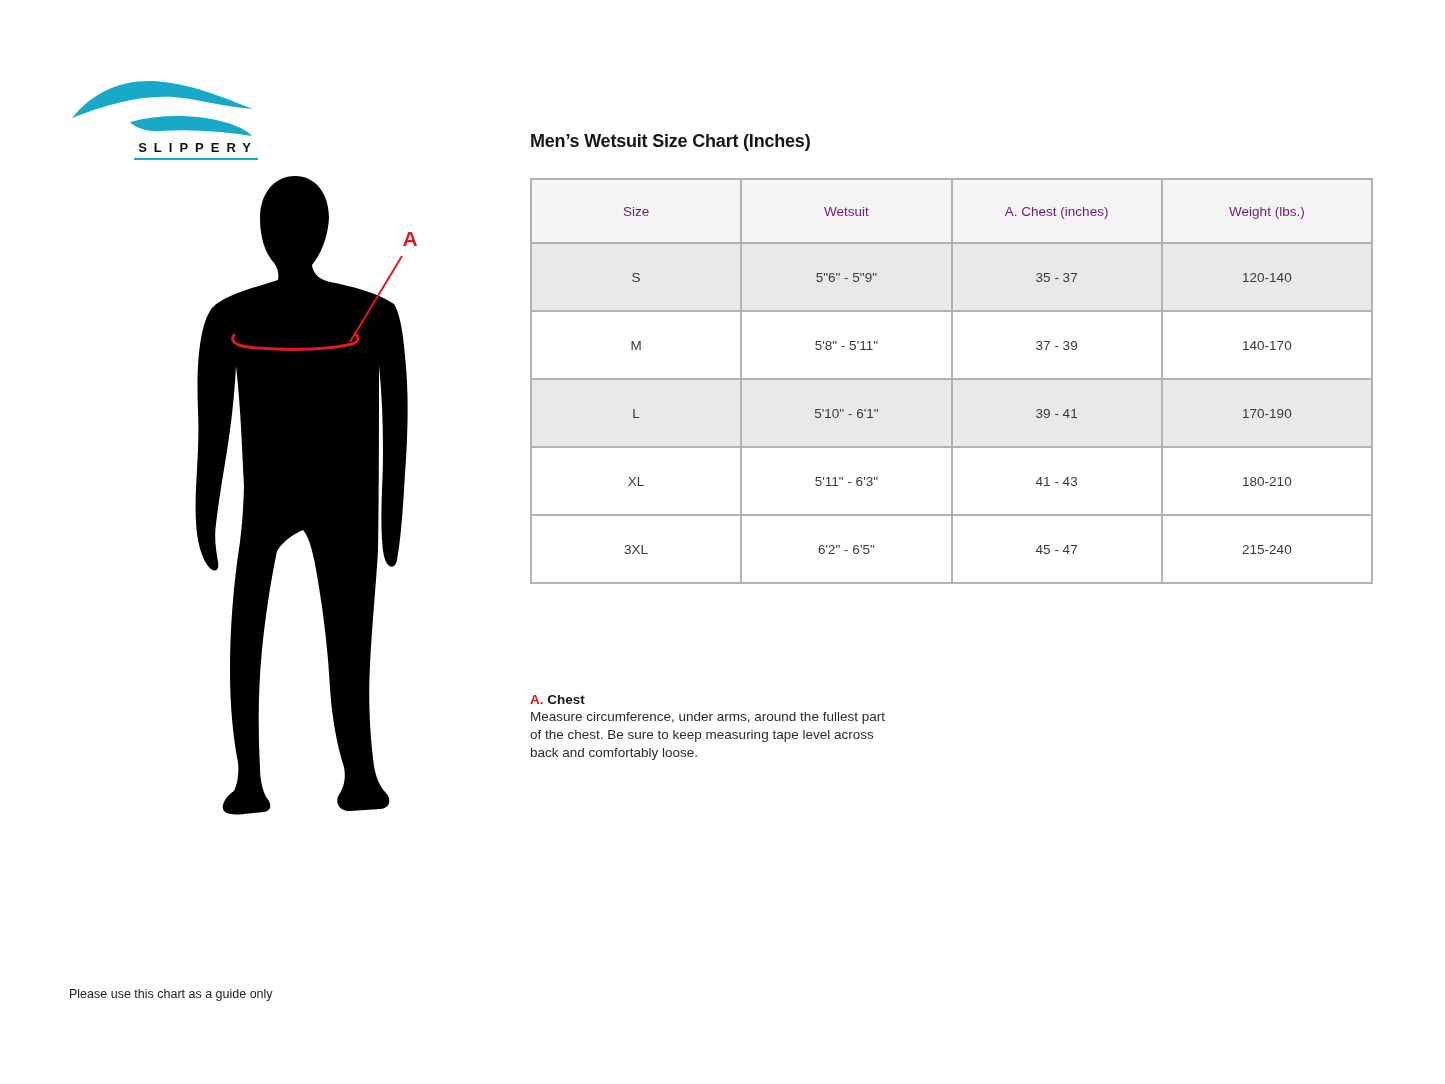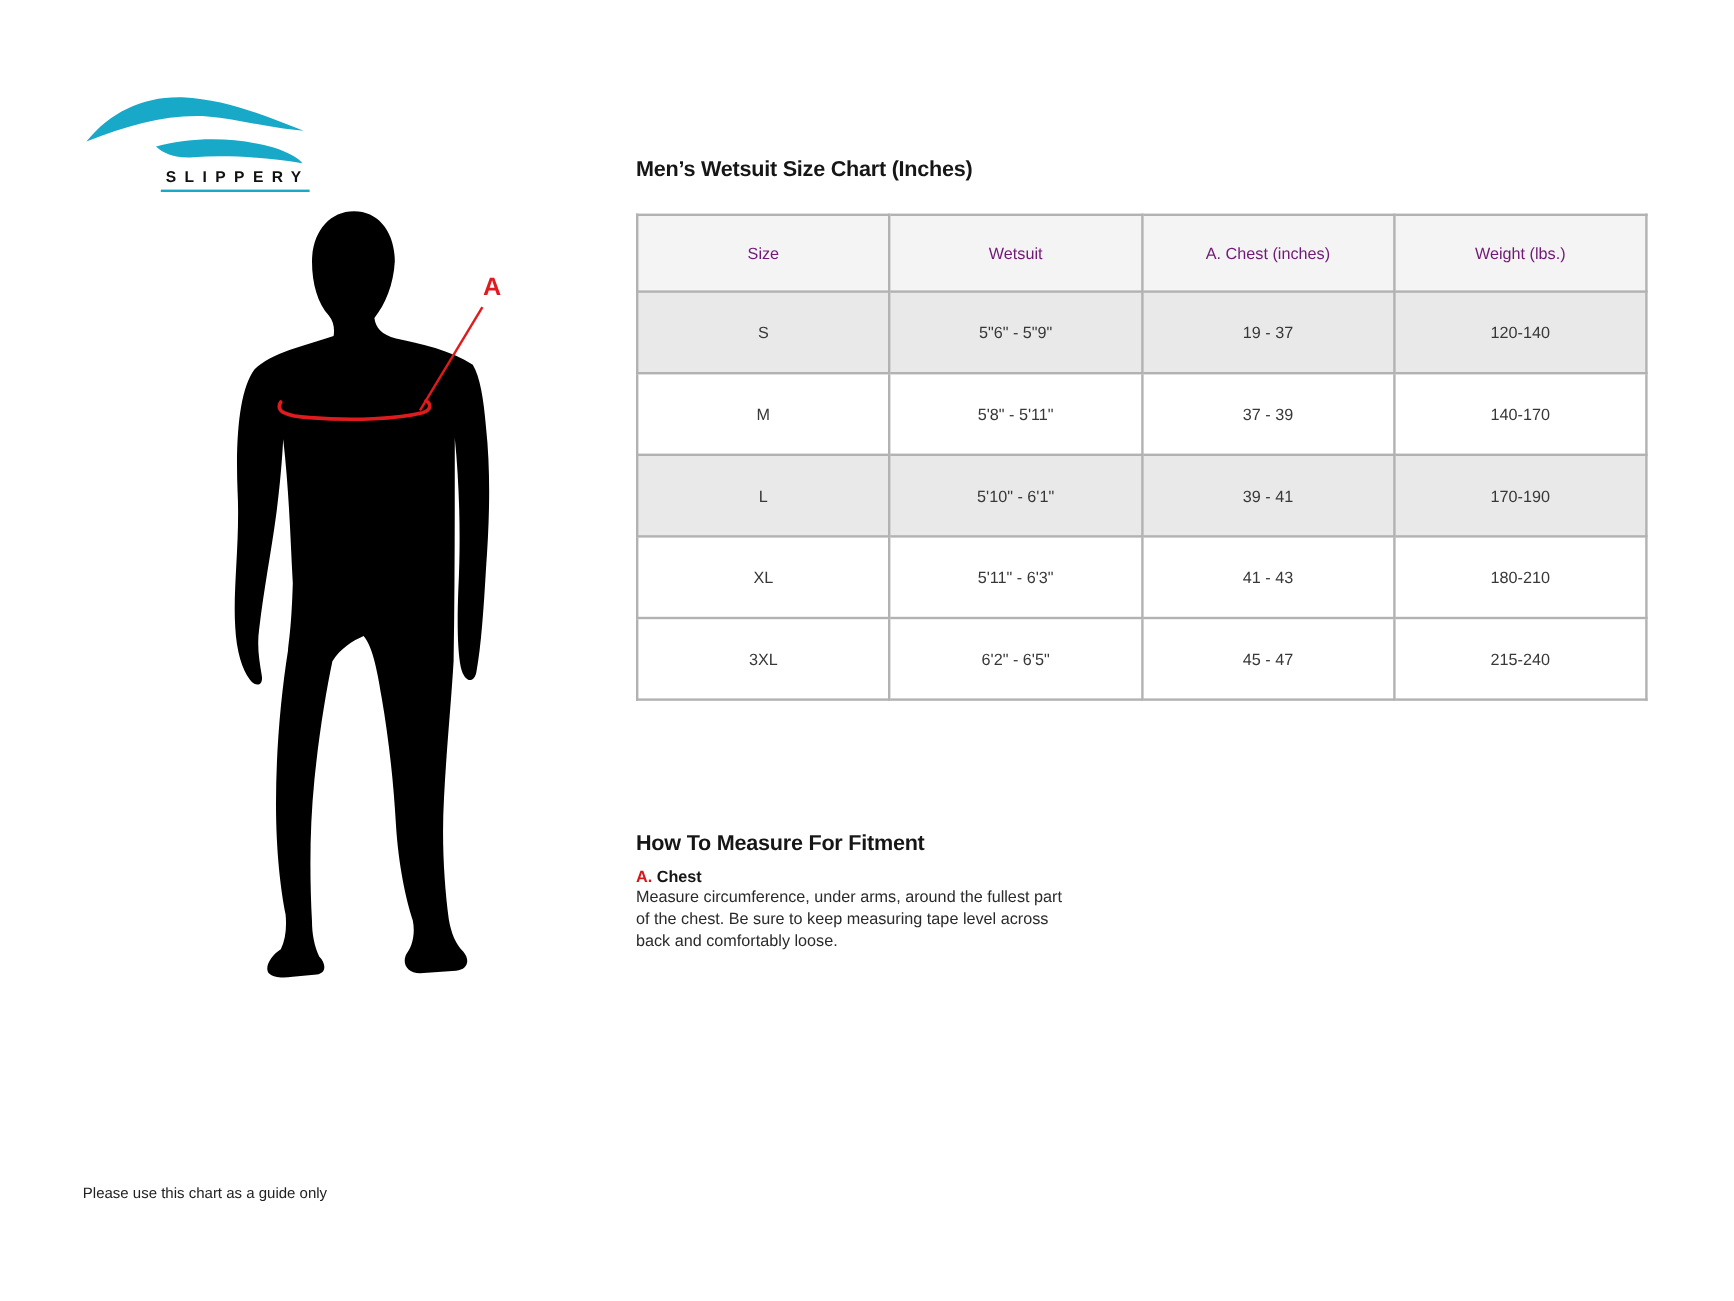--- a/index.html
+++ b/index.html
@@ -138,21 +138,21 @@
       <th>Size</th>
       <th>Wetsuit</th>
       <th>A. Chest (inches)</th>
       <th>Weight (lbs.)</th>
     </tr>
   </thead>
   <tbody>
     <tr class="shaded">
       <td>S</td>
       <td>5"6" - 5"9"</td>
-      <td>19 - 37</td>
+      <td>35 - 37</td>
       <td>120-140</td>
     </tr>
     <tr>
       <td>M</td>
       <td>5'8" - 5'11"</td>
       <td>37 - 39</td>
       <td>140-170</td>
     </tr>
     <tr class="shaded">
       <td>L</td>
@@ -169,21 +169,20 @@
     <tr>
       <td>3XL</td>
       <td>6'2" - 6'5"</td>
       <td>45 - 47</td>
       <td>215-240</td>
     </tr>
   </tbody>
 </table>
 
 <div class="abs measure">
-  <h2 class="measure-heading">How To Measure For Fitment</h2>
   <p class="measure-label">
     <span class="letter">A.</span>
     <span>Chest</span>
   </p>
   <p class="measure-body">Measure circumference, under arms, around the fullest part
 of the chest. Be sure to keep measuring tape level across
 back and comfortably loose.</p>
 </div>
 
 <div class="abs footer">

